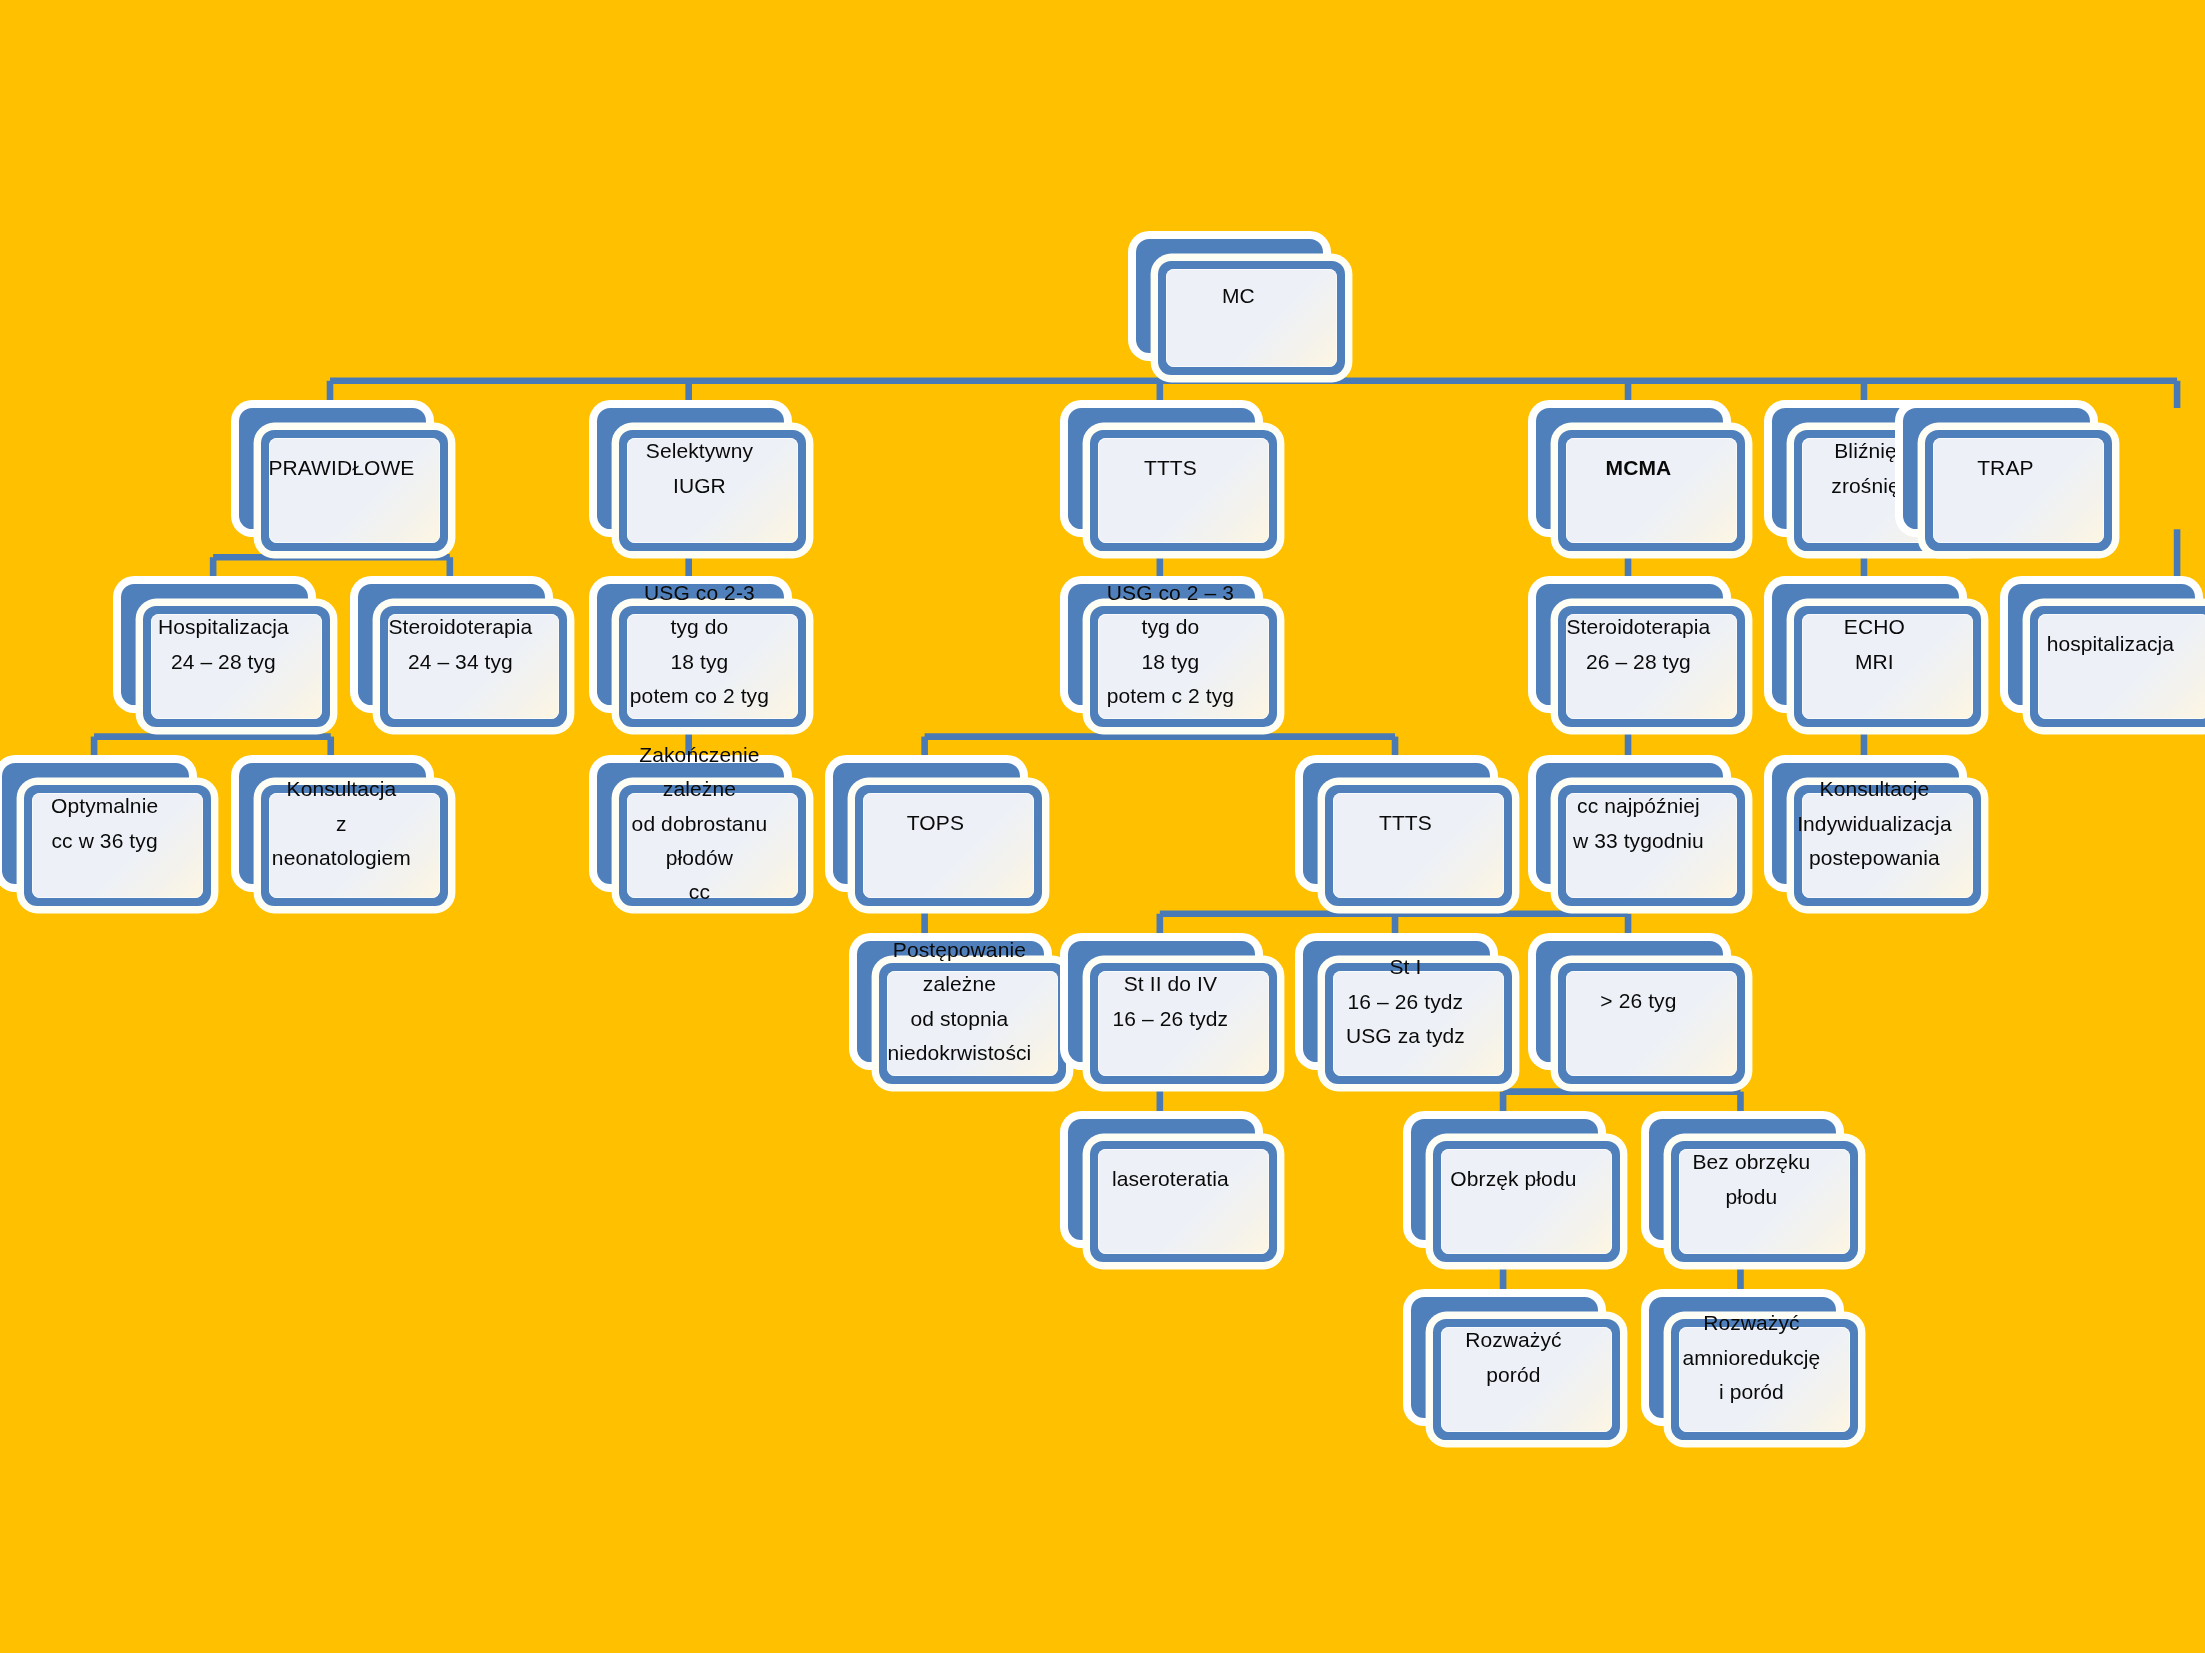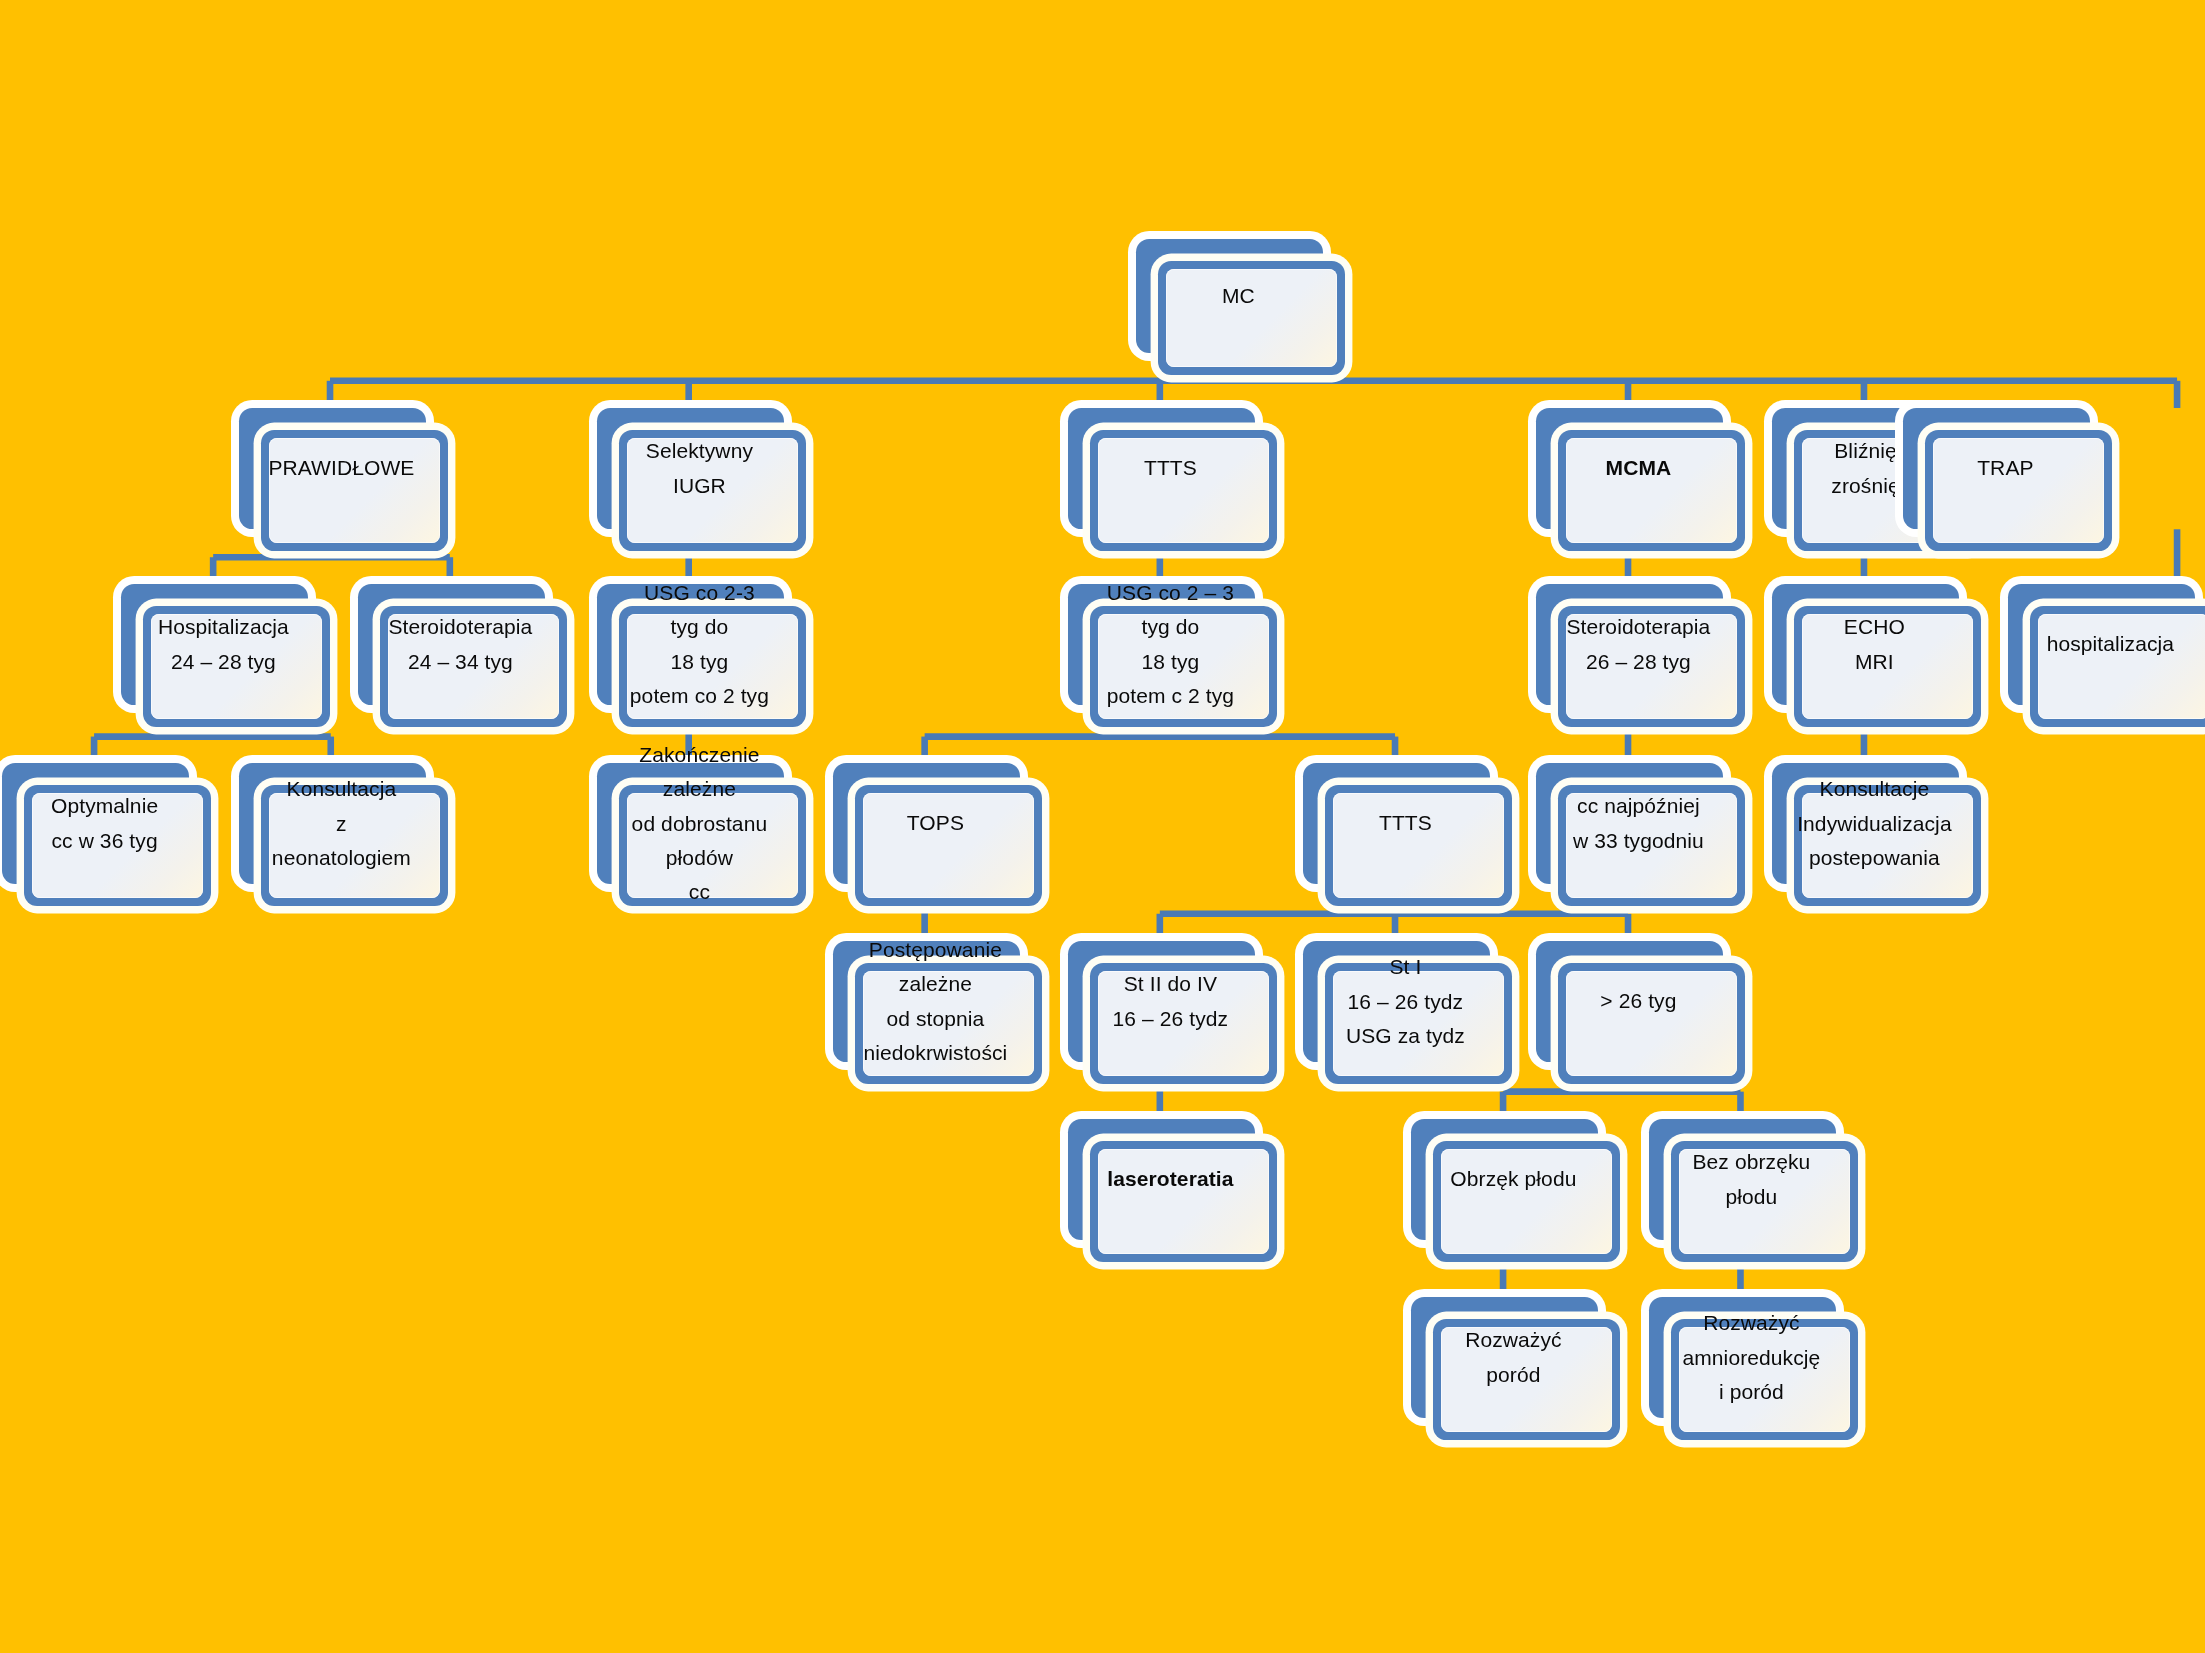--- a/index.html
+++ b/index.html
@@ -294,21 +294,21 @@
       </div>
       <div class="node" style="left: 1772px; top: 763px; width: 187px; height: 121px;">
         <div class="back"></div>
         <div class="front">
           <div class="inner"></div>
         </div>
         <div class="label">Konsultacje
 Indywidualizacja
 postepowania</div>
       </div>
-      <div class="node" style="left: 833px; top: 941px; width: 187px; height: 121px;">
+      <div class="node" style="left: 857px; top: 941px; width: 187px; height: 121px;">
         <div class="back"></div>
         <div class="front">
           <div class="inner"></div>
         </div>
         <div class="label">Postępowanie zależne
 od stopnia
 niedokrwistości</div>
       </div>
       <div class="node" style="left: 1068px; top: 941px; width: 187px; height: 121px;">
         <div class="back"></div>
@@ -327,21 +327,21 @@
 16 – 26 tydz
 USG za tydz</div>
       </div>
       <div class="node" style="left: 1536px; top: 941px; width: 187px; height: 121px;">
         <div class="back"></div>
         <div class="front">
           <div class="inner"></div>
         </div>
         <div class="label">&gt; 26 tyg</div>
       </div>
-      <div class="node" style="left: 1068px; top: 1119px; width: 187px; height: 121px; font-weight: bold;">
+      <div class="node" style="left: 1068px; top: 1119px; width: 187px; height: 121px;">
         <div class="back"></div>
         <div class="front">
           <div class="inner"></div>
         </div>
         <div class="label">laseroteratia</div>
       </div>
       <div class="node" style="left: 1411px; top: 1119px; width: 187px; height: 121px;">
         <div class="back"></div>
         <div class="front">
           <div class="inner"></div>

